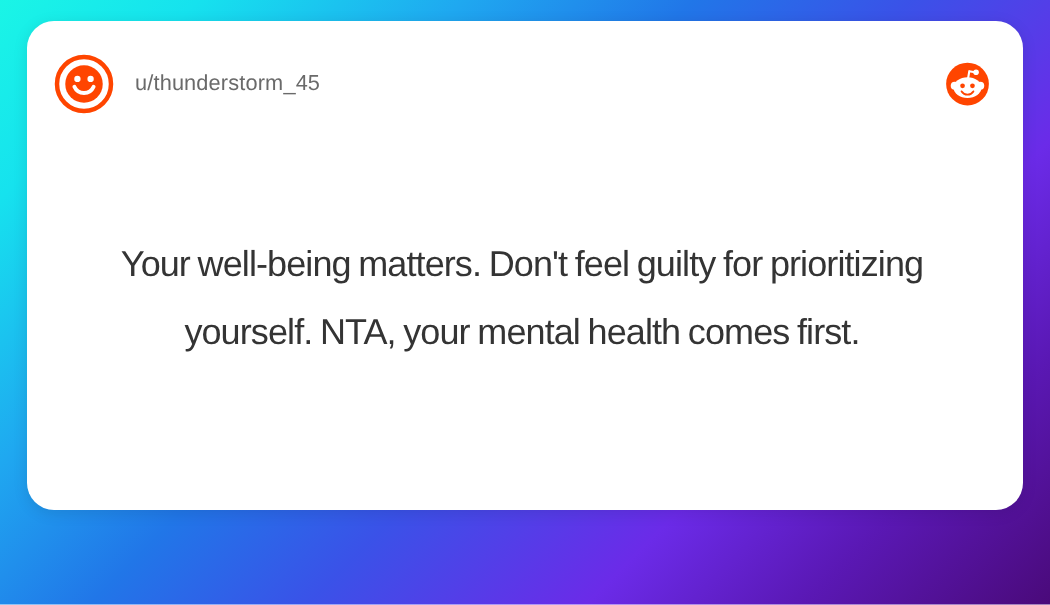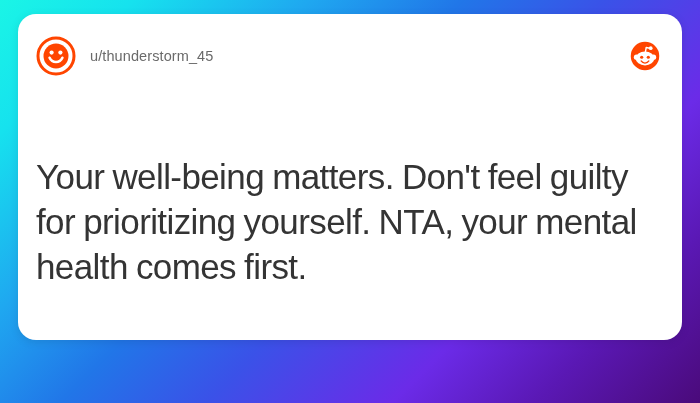--- a/index.html
+++ b/index.html
@@ -22,20 +22,21 @@
         #3A52E8 55%,
         #6B2BE8 72%,
         #5A18B4 85%,
         #4A0A7A 100%);
   }
 
   .poster-frame {
     position: relative;
     width: 700px;
     height: 354px;
+    text-align: center;
   }
 
   .card {
     position: absolute;
     left: 18px;
     top: 14px;
     right: 18px;
     bottom: 14px;
     background: #FFFFFF;
     border-radius: 18px;
@@ -83,21 +84,21 @@
   
   .card-body {
     position: absolute;
     left: 18px;
     right: 22px;
     top: 140px;
   }
 
   .body-text {
     font-family: "Liberation Sans", sans-serif;
-    font-size: 35px;
+    font-size: 24px;
     line-height: 45px;
     font-weight: 300;
     color: #343434;
     letter-spacing: -0.6px;
     word-spacing: -1px;
   }
 </style>
 </head>
 <body>
 

